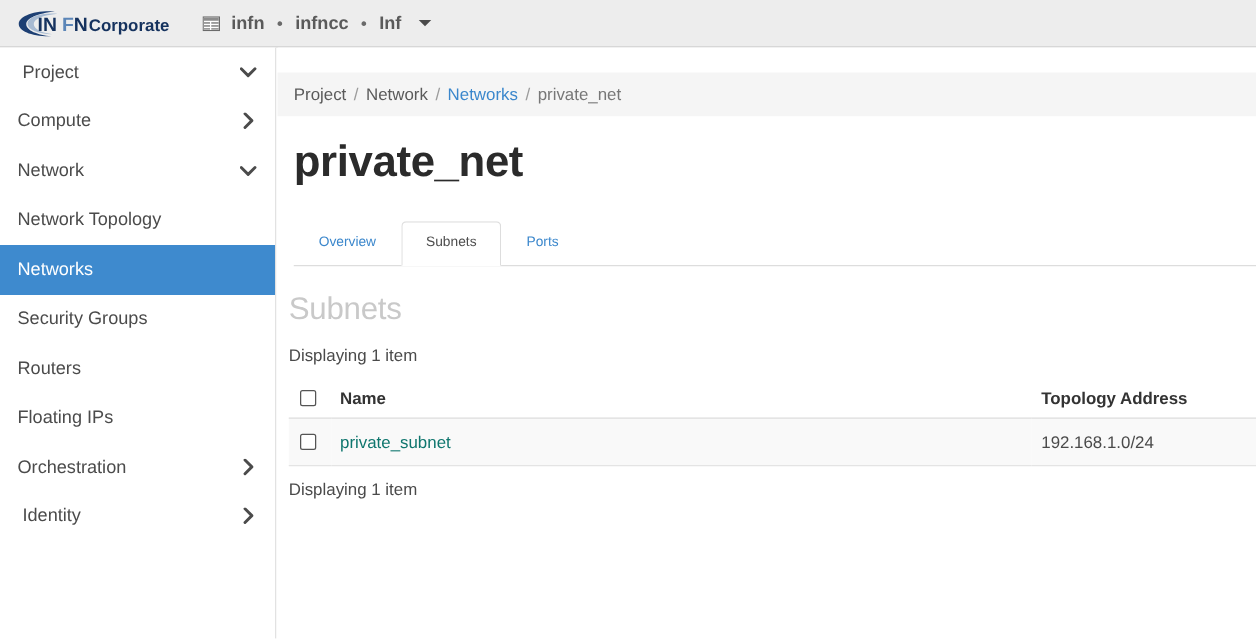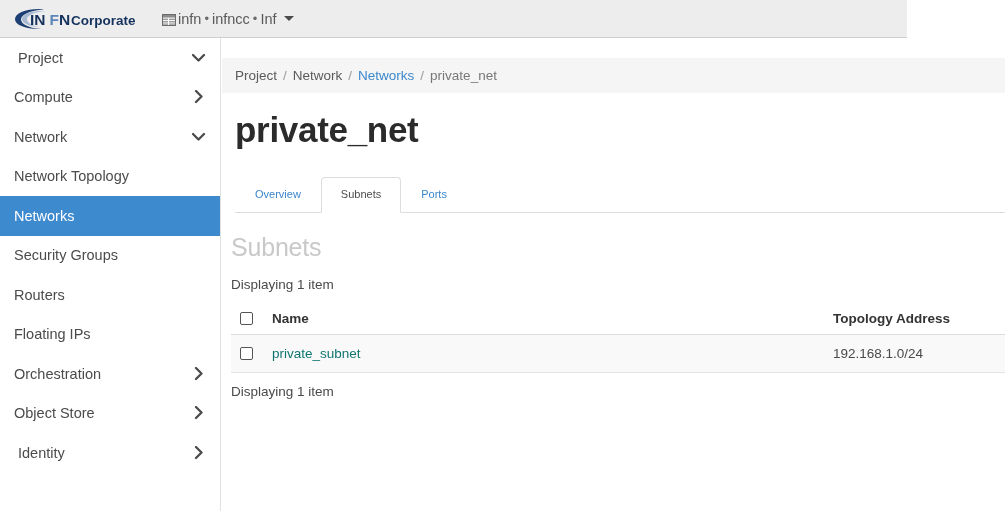--- a/index.html
+++ b/index.html
@@ -7,31 +7,31 @@
     margin: 0; padding: 0;
     width: 1005px; height: 511px;
     background: #ffffff;
     font-family: "Liberation Sans", sans-serif;
     -webkit-font-smoothing: antialiased;
   }
   .page { position: relative; width: 1005px; height: 511px; overflow: hidden; background:#fff; }
 
   
   .topbar {
-    position: absolute; top: 0; left: 0; width: 907px; height: 38px;
+    position: absolute; top: 0; left: 0; width: 1005px; height: 38px;
     background: #ededed;
     border-bottom: 1px solid #cfcfcf;
     display: flex; align-items: center;
   }
   .brand { display: flex; align-items: center; margin-left: 10px; height: 30px; }
   .brand svg { display:block; }
 
   .ctx-nav {
-    display: flex; align-items: center; gap: 2px;
-    margin-left: 24px; color: #5a5a5a; font-size: 14.5px;
+    display: flex; align-items: center; gap: 9px;
+    margin-left: 24px; color: #5a5a5a; font-size: 14.5px; font-weight: bold;
   }
   .ctx-icon { display:inline-block; width:14px; height:12px; }
   .ctx-sep { color:#6a6a6a; font-size: 13px; line-height: 1; padding: 0 1px; }
   .caret-down {
     width: 0; height: 0; margin-left: 5px;
     border-left: 5px solid transparent; border-right: 5px solid transparent;
     border-top: 5px solid #4a4a4a;
   }
 
   
@@ -232,28 +232,20 @@
         <span class="chev"></span>
       </div>
       <div class="nav-item lvl1">
         <span class="nav-label">Orchestration</span>
         <span class="chev">
           <svg width="14" height="14" viewBox="0 0 14 14" aria-hidden="true">
             <path d="M4 1 L9.5 6.5 L4 12" fill="none" stroke="#4b4b4b" stroke-width="2.3" stroke-linecap="round" stroke-linejoin="round"></path>
           </svg>
         </span>
       </div>
-      <div class="nav-item lvl1">
-        <span class="nav-label">Object Store</span>
-        <span class="chev">
-          <svg width="14" height="14" viewBox="0 0 14 14" aria-hidden="true">
-            <path d="M4 1 L9.5 6.5 L4 12" fill="none" stroke="#4b4b4b" stroke-width="2.3" stroke-linecap="round" stroke-linejoin="round"></path>
-          </svg>
-        </span>
-      </div>
       <div class="nav-item lvl0">
         <span class="nav-label">Identity</span>
         <span class="chev">
           <svg width="14" height="14" viewBox="0 0 14 14" aria-hidden="true">
             <path d="M4 1 L9.5 6.5 L4 12" fill="none" stroke="#4b4b4b" stroke-width="2.3" stroke-linecap="round" stroke-linejoin="round"></path>
           </svg>
         </span>
       </div>
     </div>
 

